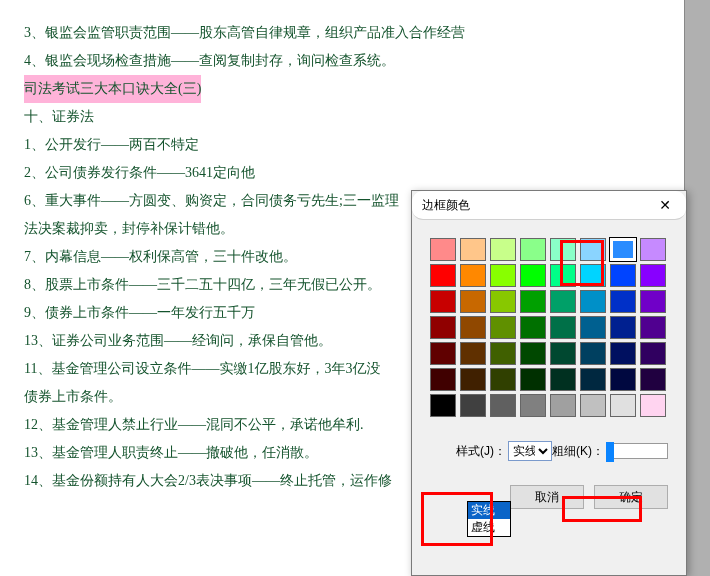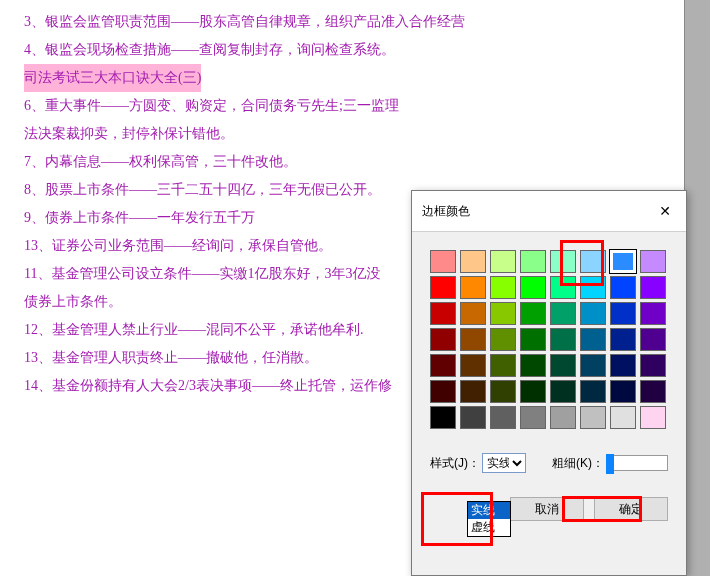--- a/index.html
+++ b/index.html
@@ -9,23 +9,23 @@
       width: 710px;
       height: 576px;
       background: #b0b0b0;
       position: relative;
       overflow: hidden;
     }
     .paper {
       background: #fff;
       width: 685px;
       height: 100%;
-      padding: 8px 24px;
+      padding: 19px 24px;
       line-height: 2.0;
-      color: #a21caf;
+      color: #14532d;
       position: relative;
       border-right: 1px solid #888;
     }
     .line { white-space: nowrap; }
     .highlight-pink { background: #ffb3d9; display: inline-block; font-family: Liberation Serif, serif; }
     .border-blue {
       border: 2px solid #0066cc;
       margin: 2px 0;
       padding: 0 4px 4px 4px;
       width: 430px;
@@ -38,24 +38,25 @@
       height: 386px;
       background: #f0f0f0;
       border: 1px solid #7a7a7a;
       box-shadow: 2px 2px 8px rgba(0,0,0,0.3);
       z-index: 10;
     }
     .dialog-header {
       display: flex;
       justify-content: space-between;
       align-items: center;
-      height: 41px;
+      height: 29px;
       padding: 0 0 0 10px;
       background: #fff;
       border-bottom: 1px solid #d0d0d0;
+      border-radius: 11px;
     }
     .dialog-title { font-family: "Microsoft YaHei", sans-serif; font-size: 12px; }
     .close-btn {
       width: 42px;
       height: 30px;
       border: none;
       background: transparent;
       font-family: Arial, sans-serif;
       font-size: 14px;
       cursor: pointer;
@@ -87,20 +88,21 @@
     .mark-color { left: 560px; top: 240px; width: 44px; height: 46px; }
     .mark-style { left: 421px; top: 492px; width: 72px; height: 54px; }
     .mark-thick { left: 562px; top: 496px; width: 80px; height: 26px; }
     .controls {
       display: flex;
       align-items: center;
       justify-content: space-between;
       margin-top: 24px;
       font-family: "Microsoft YaHei", sans-serif;
       font-size: 12px;
+      margin-left: 26px;
     }
     .ctrl-group { display: flex; align-items: center; gap: 2px; }
     .style-select {
       width: 44px;
       height: 20px;
       font-size: 12px;
       font-family: "Microsoft YaHei", sans-serif;
       border: 1px solid #7a9acc;
       background: #fff;
     }
@@ -151,20 +153,25 @@
   </style>
 </head>
 <body>
 
 <div class="paper">
   <div id="lines-top">
       <div class="line">3、银监会监管职责范围——股东高管自律规章，组织产品准入合作经营</div>
       <div class="line">4、银监会现场检查措施——查阅复制封存，询问检查系统。</div>
     </div>
   <div class="line"><span class="highlight-pink">司法考试三大本口诀大全(三)</span></div>
+  <div id="lines-mid">
+      <div class="line">十、证券法</div>
+      <div class="line">1、公开发行——两百不特定</div>
+      <div class="line">2、公司债券发行条件——3641定向他</div>
+    </div>
   <div id="lines-after">
       <div class="line">6、重大事件——方圆变、购资定，合同债务亏先生;三一监理</div>
       <div class="line">法决案裁抑卖，封停补保计错他。</div>
       <div class="line">7、内幕信息——权利保高管，三十件改他。</div>
       <div class="line">8、股票上市条件——三千二五十四亿，三年无假已公开。</div>
       <div class="line">9、债券上市条件——一年发行五千万</div>
       <div class="line">13、证券公司业务范围——经询问，承保自管他。</div>
       <div class="line">11、基金管理公司设立条件——实缴1亿股东好，3年3亿没</div>
       <div class="line">债券上市条件。</div>
       <div class="line">12、基金管理人禁止行业——混同不公平，承诺他牟利.</div>

